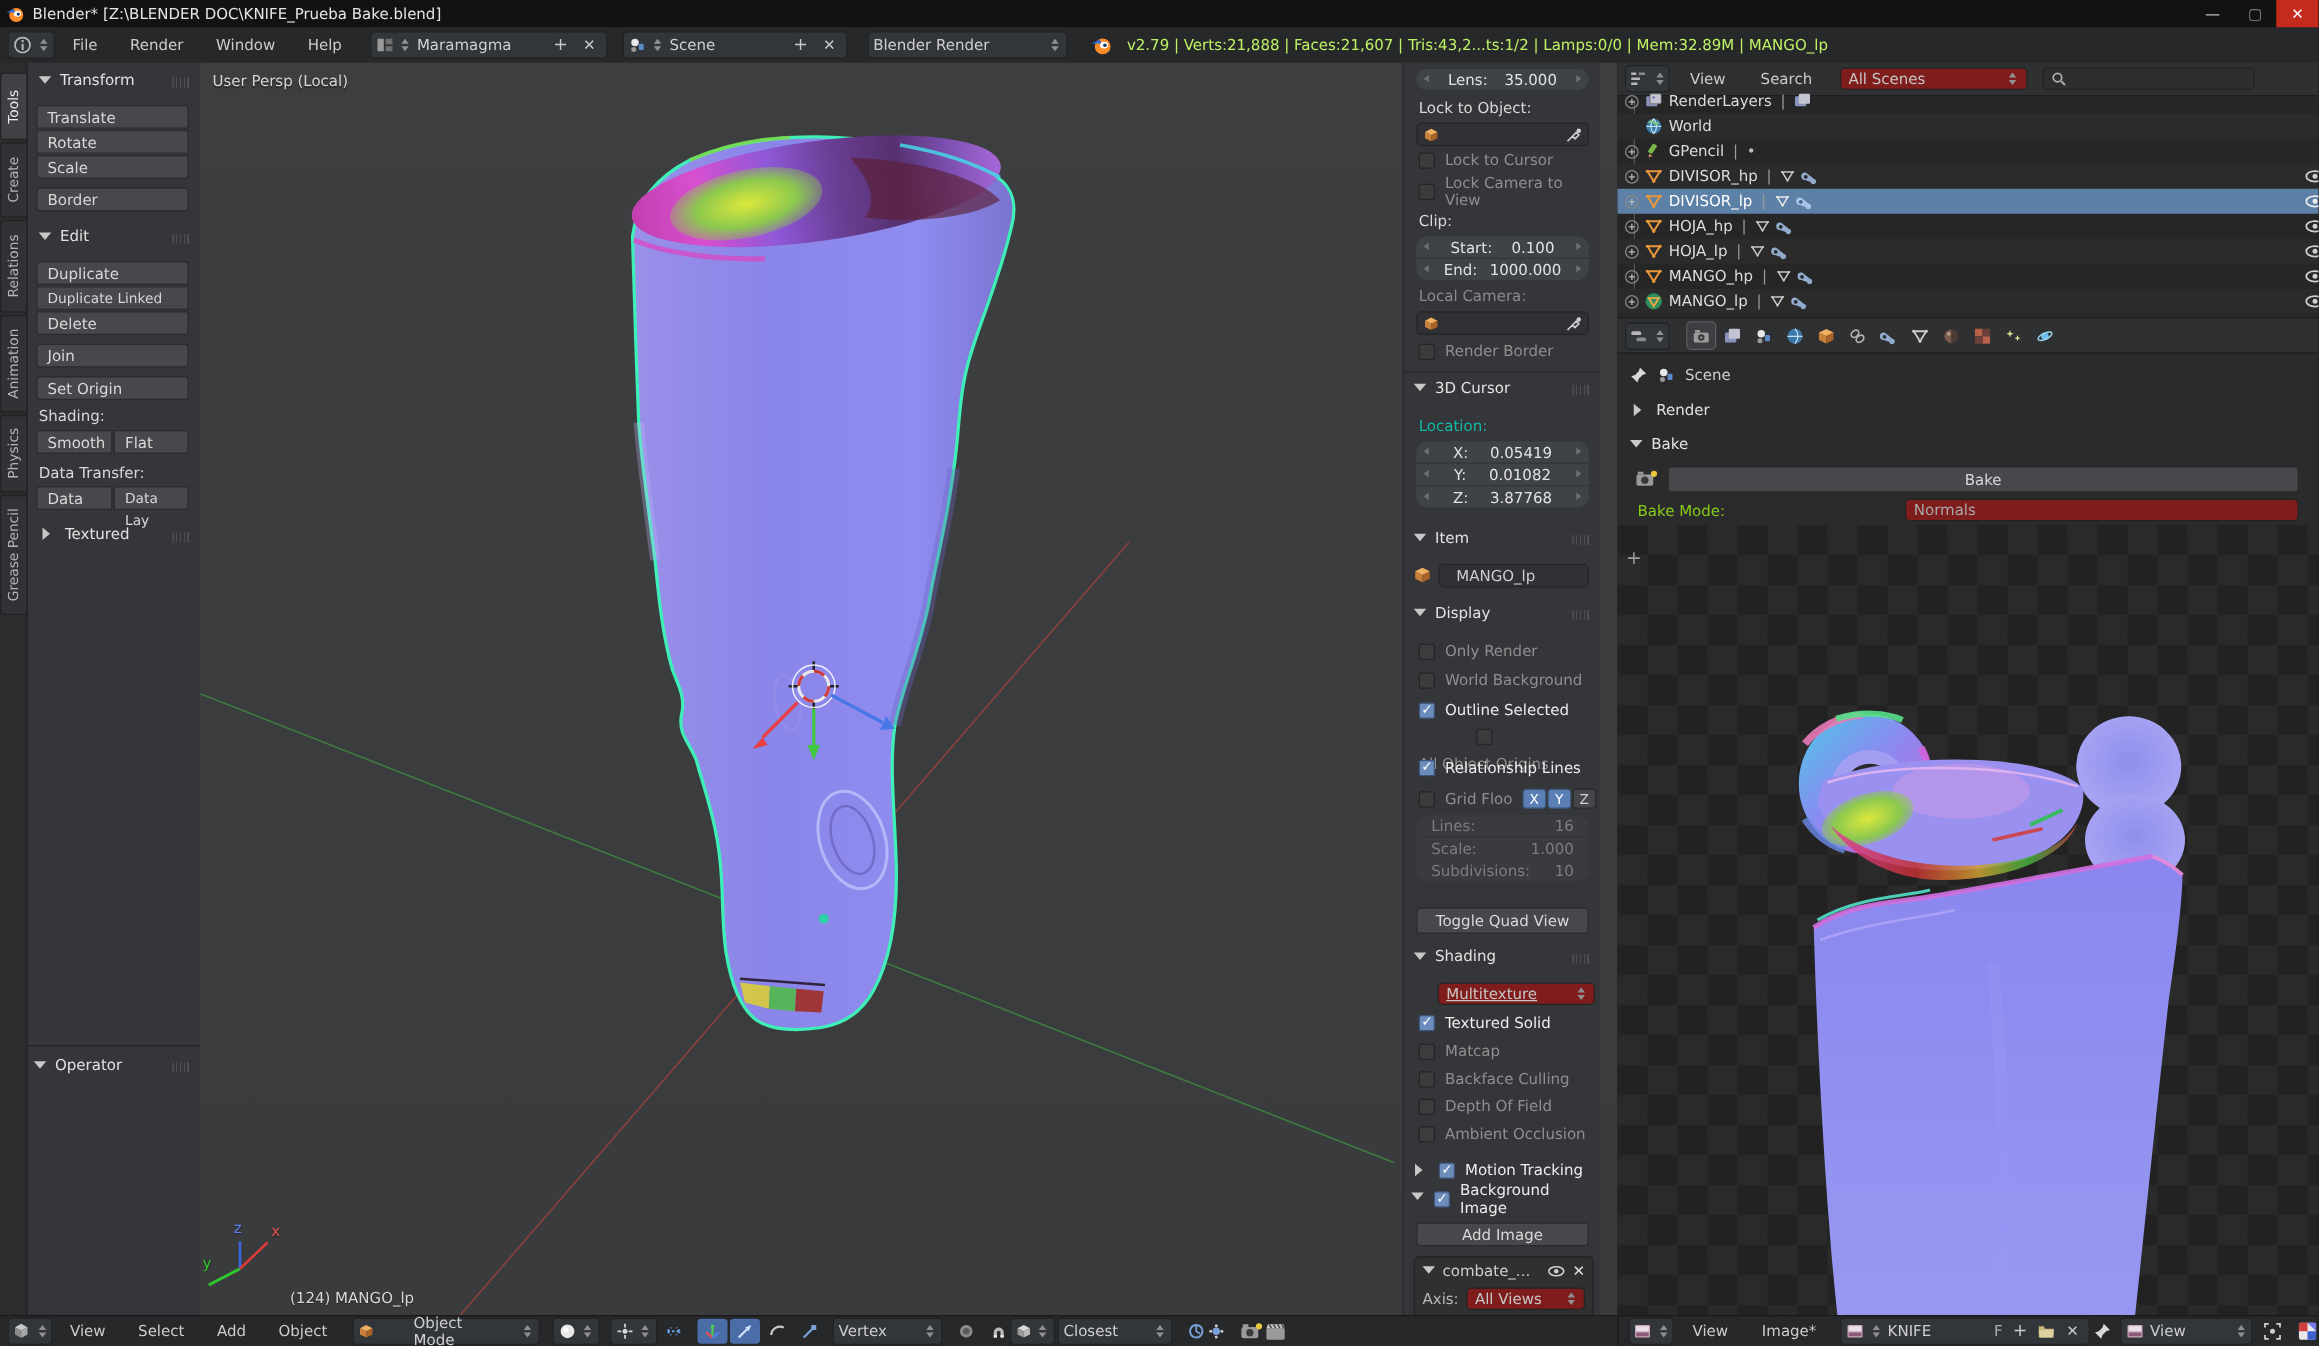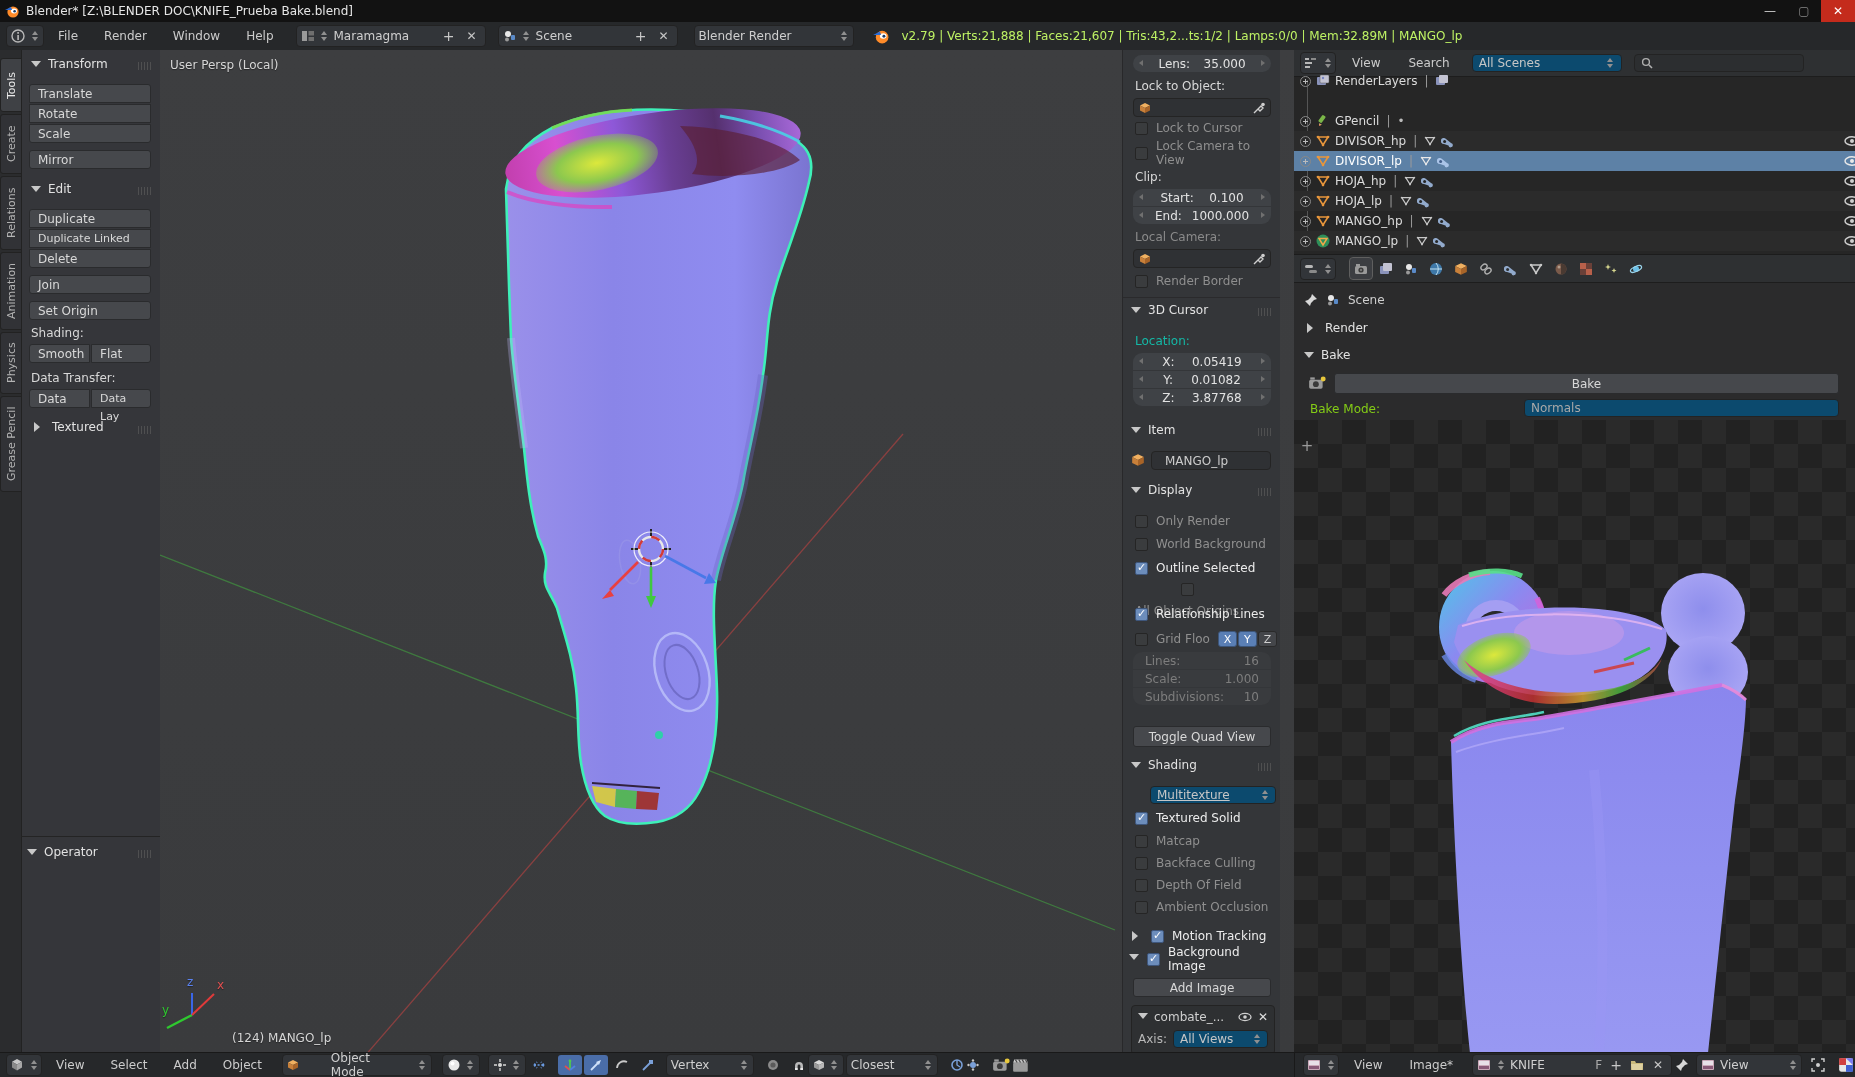--- a/index.html
+++ b/index.html
@@ -29,21 +29,21 @@
   .cb{width:13px;height:13px;border-radius:2px;background:#3a3c3e;border:1px solid #252525;box-sizing:border-box;flex:none;position:relative;}
   .cb.on{background:#6c8dbb;border-color:#3e567c;}
   .cb.on::after{content:"✓";position:absolute;left:1px;top:-2px;color:#fff;font-size:11px;font-weight:bold;}
   .cbrow{display:flex;align-items:center;gap:8px;position:absolute;left:12px;height:16px;}
   .cbrow .lb{color:#8f8f8f;}
   .cbrow.lit .lb{color:#ececec;}
   .phead{position:absolute;display:flex;align-items:center;gap:7px;color:#e2e2e2;font-size:12px;}
   .tri-d{width:0;height:0;border:5px solid transparent;border-top:6px solid #c8c8c8;margin-top:5px;}
   .tri-r{width:0;height:0;border:5px solid transparent;border-left:6px solid #c8c8c8;margin-left:3px;}
   .grip{position:absolute;right:8px;width:14px;height:8px;background:repeating-linear-gradient(90deg,#5a5a5a 0 1px,transparent 1px 3px);opacity:.7;}
-  .dd{background:#0c4a6e;border:1px solid #232323;border-radius:4px;height:18px;display:flex;align-items:center;padding:0 6px;gap:6px;color:#c6c6c6;box-sizing:border-box;}
+  .dd{background:#7f1d1d;border:1px solid #232323;border-radius:4px;height:18px;display:flex;align-items:center;padding:0 6px;gap:6px;color:#c6c6c6;box-sizing:border-box;}
   .dd .grow{flex:1;}
   .icon14{width:14px;height:14px;flex:none;}
   .icon12{width:12px;height:12px;flex:none;}
   
   #toolshelf{position:absolute;left:0;top:50px;width:160px;height:1003px;background:#35363a;border-right:1px solid #242424;}
   #tabstrip{position:absolute;left:0;top:0;width:21px;height:100%;background:#2b2c2e;border-right:1px solid #222;}
   .vtab{position:absolute;left:0;width:20px;display:flex;align-items:center;justify-content:center;writing-mode:vertical-rl;transform:rotate(180deg);color:#b4b4b4;font-size:11px;background:#313236;border-radius:0 3px 3px 0;border:1px solid #222;}
   .vtab.active{background:#3f4145;color:#e8e8e8;}
   #shelfbody{position:absolute;left:21px;top:0;right:0;bottom:0;}
   .shelfbtn{position:absolute;left:8px;width:122px;}
@@ -159,21 +159,21 @@
   </div>
   <div id="shelfbody">
     <div class="phead" style="left:10px;top:6px;">
           <span class="tri-d"></span>
           <span>Transform</span>
         </div>
     <div class="grip" style="top:12px;"></div>
     <div class="btn shelfbtn" style="top:34px;border-radius:3px 3px 0 0;">Translate</div>
     <div class="btn shelfbtn" style="top:54px;border-radius:0;">Rotate</div>
     <div class="btn shelfbtn" style="top:74px;border-radius:0 0 3px 3px;">Scale</div>
-    <div class="btn shelfbtn" style="top:100px;">Mirror</div>
+    <div class="btn shelfbtn" style="top:100px;">Border</div>
     <div class="phead" style="left:10px;top:131px;">
           <span class="tri-d"></span>
           <span>Edit</span>
         </div>
     <div class="grip" style="top:137px;"></div>
     <div class="btn shelfbtn" style="top:159px;border-radius:3px 3px 0 0;">Duplicate</div>
     <div class="btn shelfbtn" style="top:179px;border-radius:0;font-size:11px;">Duplicate Linked</div>
     <div class="btn shelfbtn" style="top:199px;border-radius:0 0 3px 3px;">Delete</div>
     <div class="btn shelfbtn" style="top:225px;">Join</div>
     <div class="btn shelfbtn" style="top:251px;">Set Origin</div>
@@ -521,20 +521,29 @@
             <rect x="1" y="3" width="9" height="8" rx="1" fill="#8a93bb"></rect>
             <rect x="4" y="1" width="9" height="8" rx="1" fill="#c3c3d2" stroke="#555" stroke-width="0.5"></rect>
             <circle cx="7" cy="4" r="1.2" fill="#7a86c0"></circle>
           </svg>
       <span>RenderLayers</span>
       <span class="otsep">|</span>
       <svg class="icon14" viewBox="0 0 14 14">
             <rect x="1" y="3" width="9" height="8" rx="1" fill="#8a93bb"></rect>
             <rect x="4" y="1" width="9" height="8" rx="1" fill="#c3c3d2"></rect>
           </svg>
+    </div>
+    <div class="otrow alt" style="top:41px;">
+      <span style="width:17px;flex:none;"></span>
+      <svg class="icon14" viewBox="0 0 14 14">
+            <circle cx="7" cy="7" r="6" fill="#3e78a8"></circle>
+            <path d="M1,7 H13 M7,1 A9,9 0 0 1 7,13 M7,1 A9,9 0 0 0 7,13" stroke="#bfe0f0" stroke-width="1" fill="none"></path>
+            <path d="M3,4 Q5,2 7,4 Q9,6 11,4" stroke="#7ec87e" stroke-width="1.6" fill="none"></path>
+          </svg>
+      <span>World</span>
     </div>
     <div class="otrow" style="top:61px;">
       <span class="expander"></span>
       <svg class="icon14" viewBox="0 0 14 14">
             <rect x="4" y="1" width="4" height="8" rx="1" transform="rotate(35 6 5)" fill="#7ab648"></rect>
             <path d="M3.2,9.2 L5.8,10.8 3,12 Z" fill="#e8c87a"></path>
             <path d="M3,12 L3.8,10.2 4.8,10.9 Z" fill="#c04040"></path>
           </svg>
       <span>GPencil</span>
       <span class="otsep">|</span>

